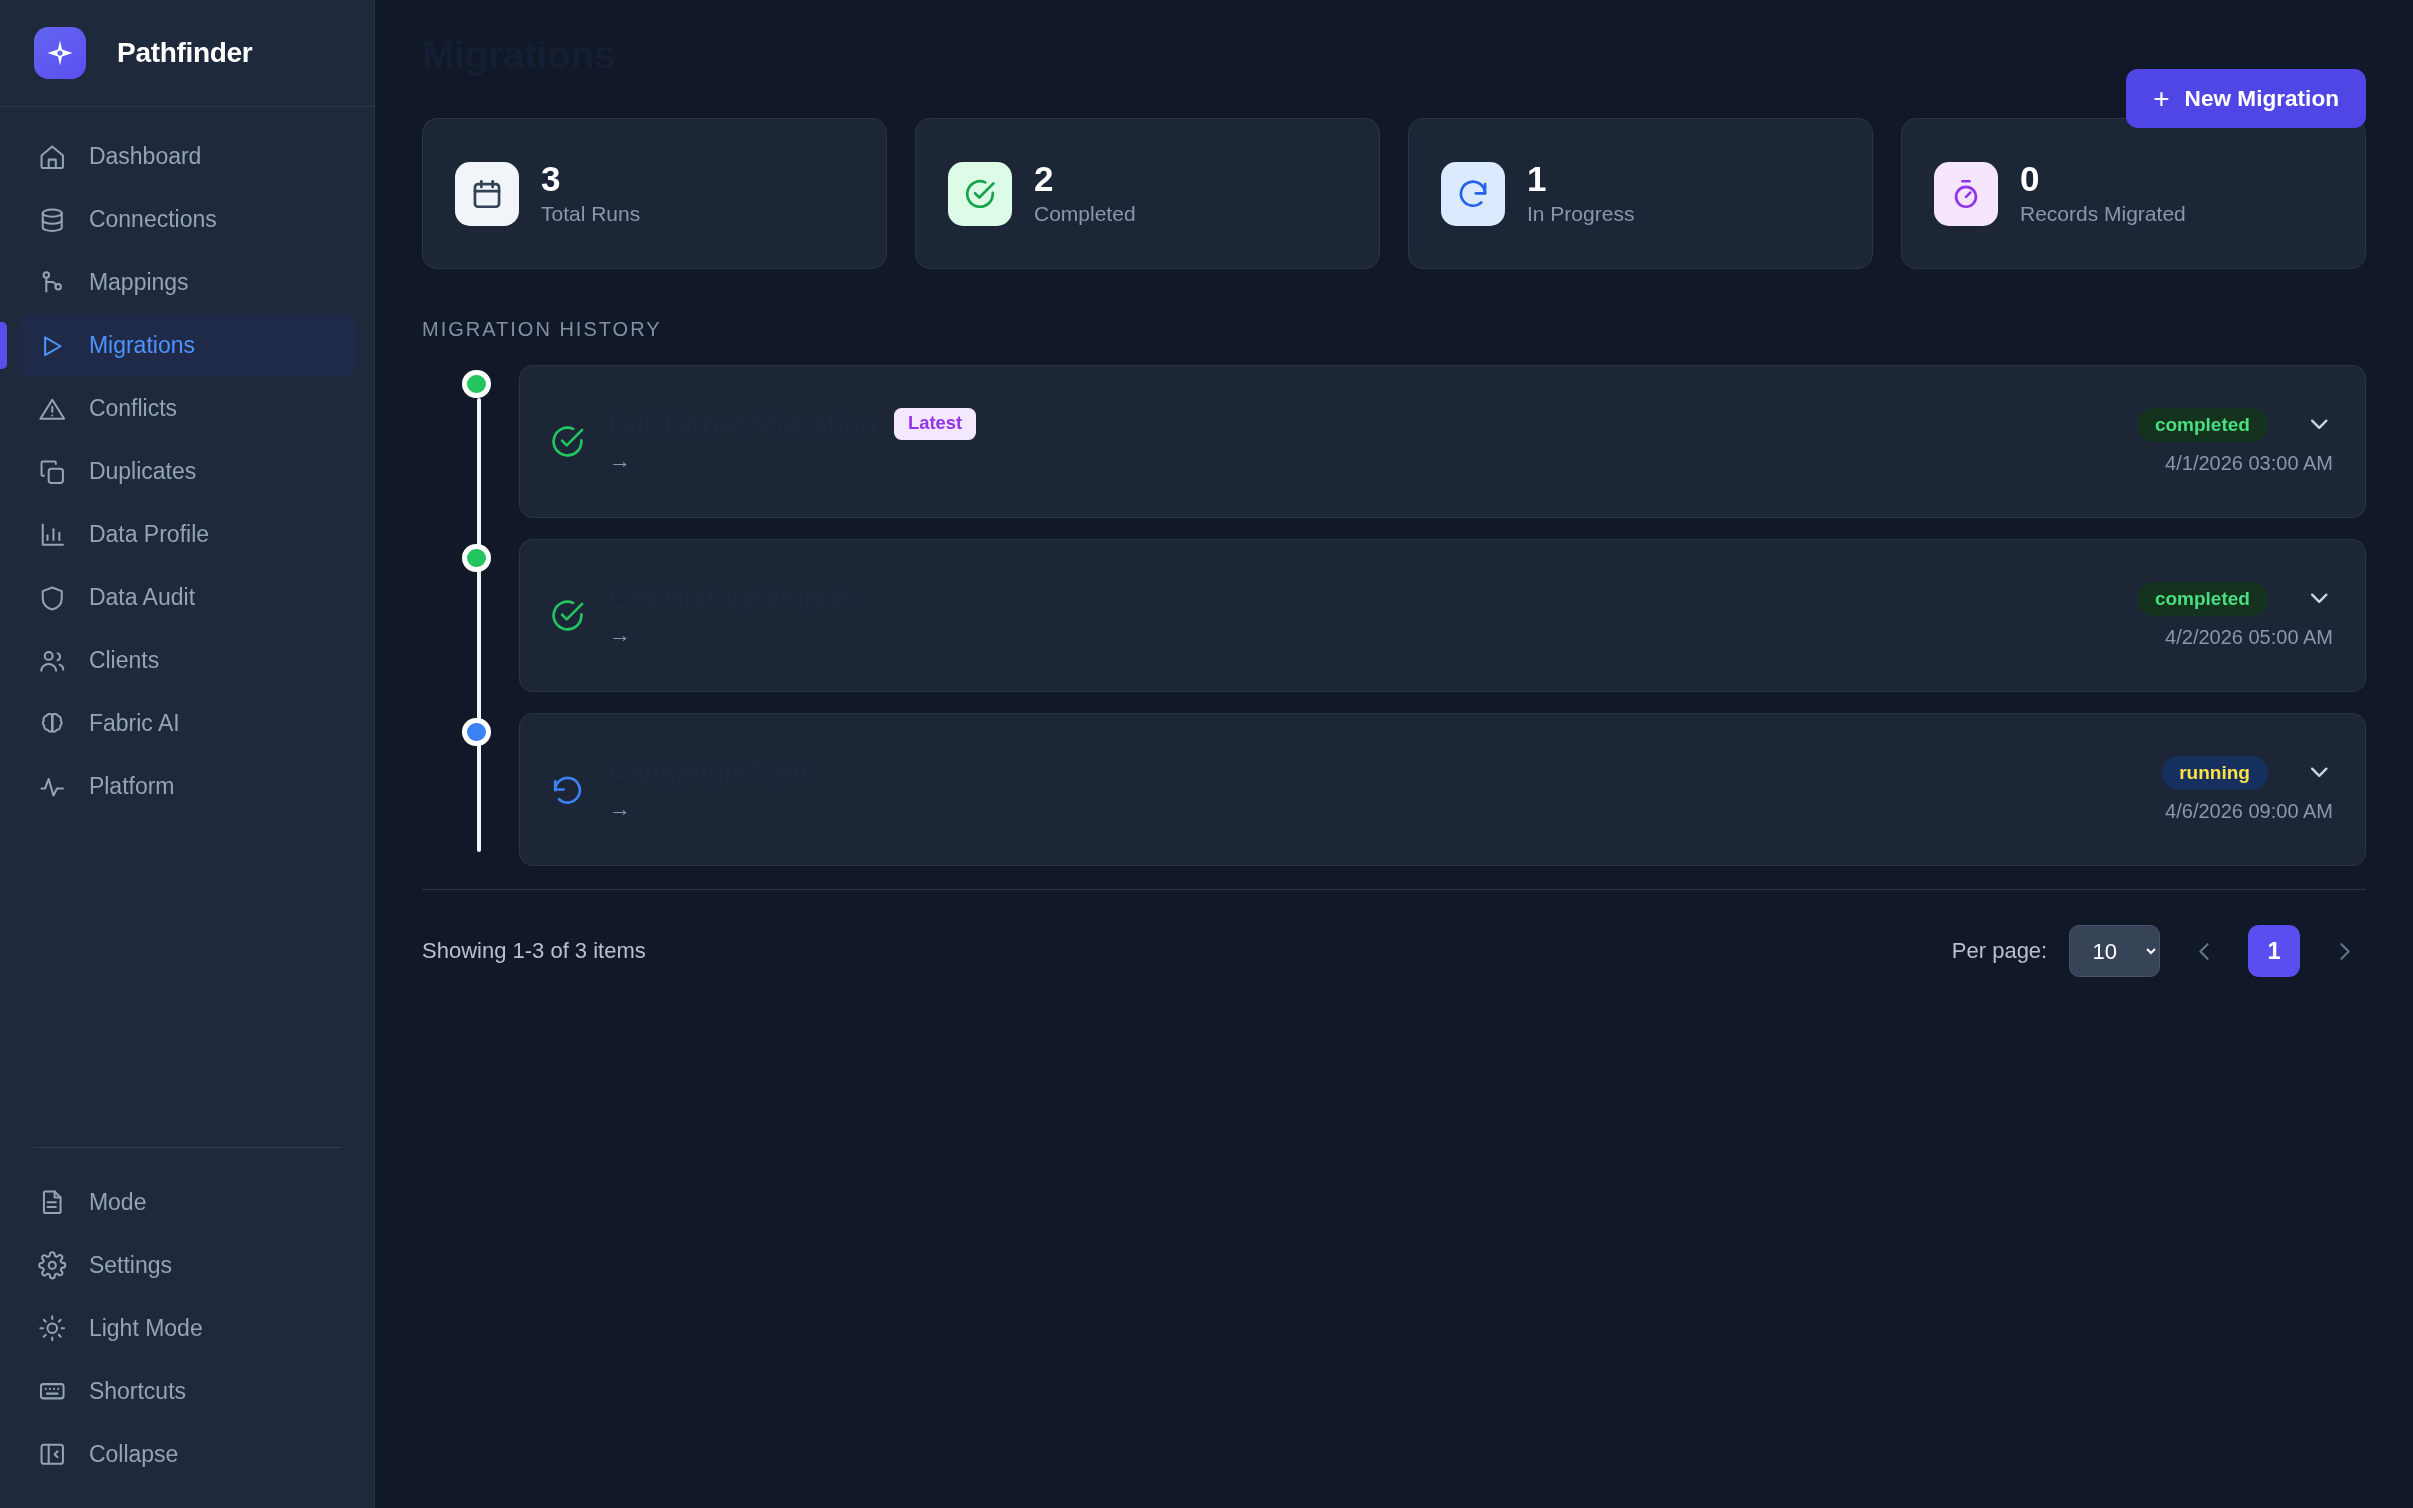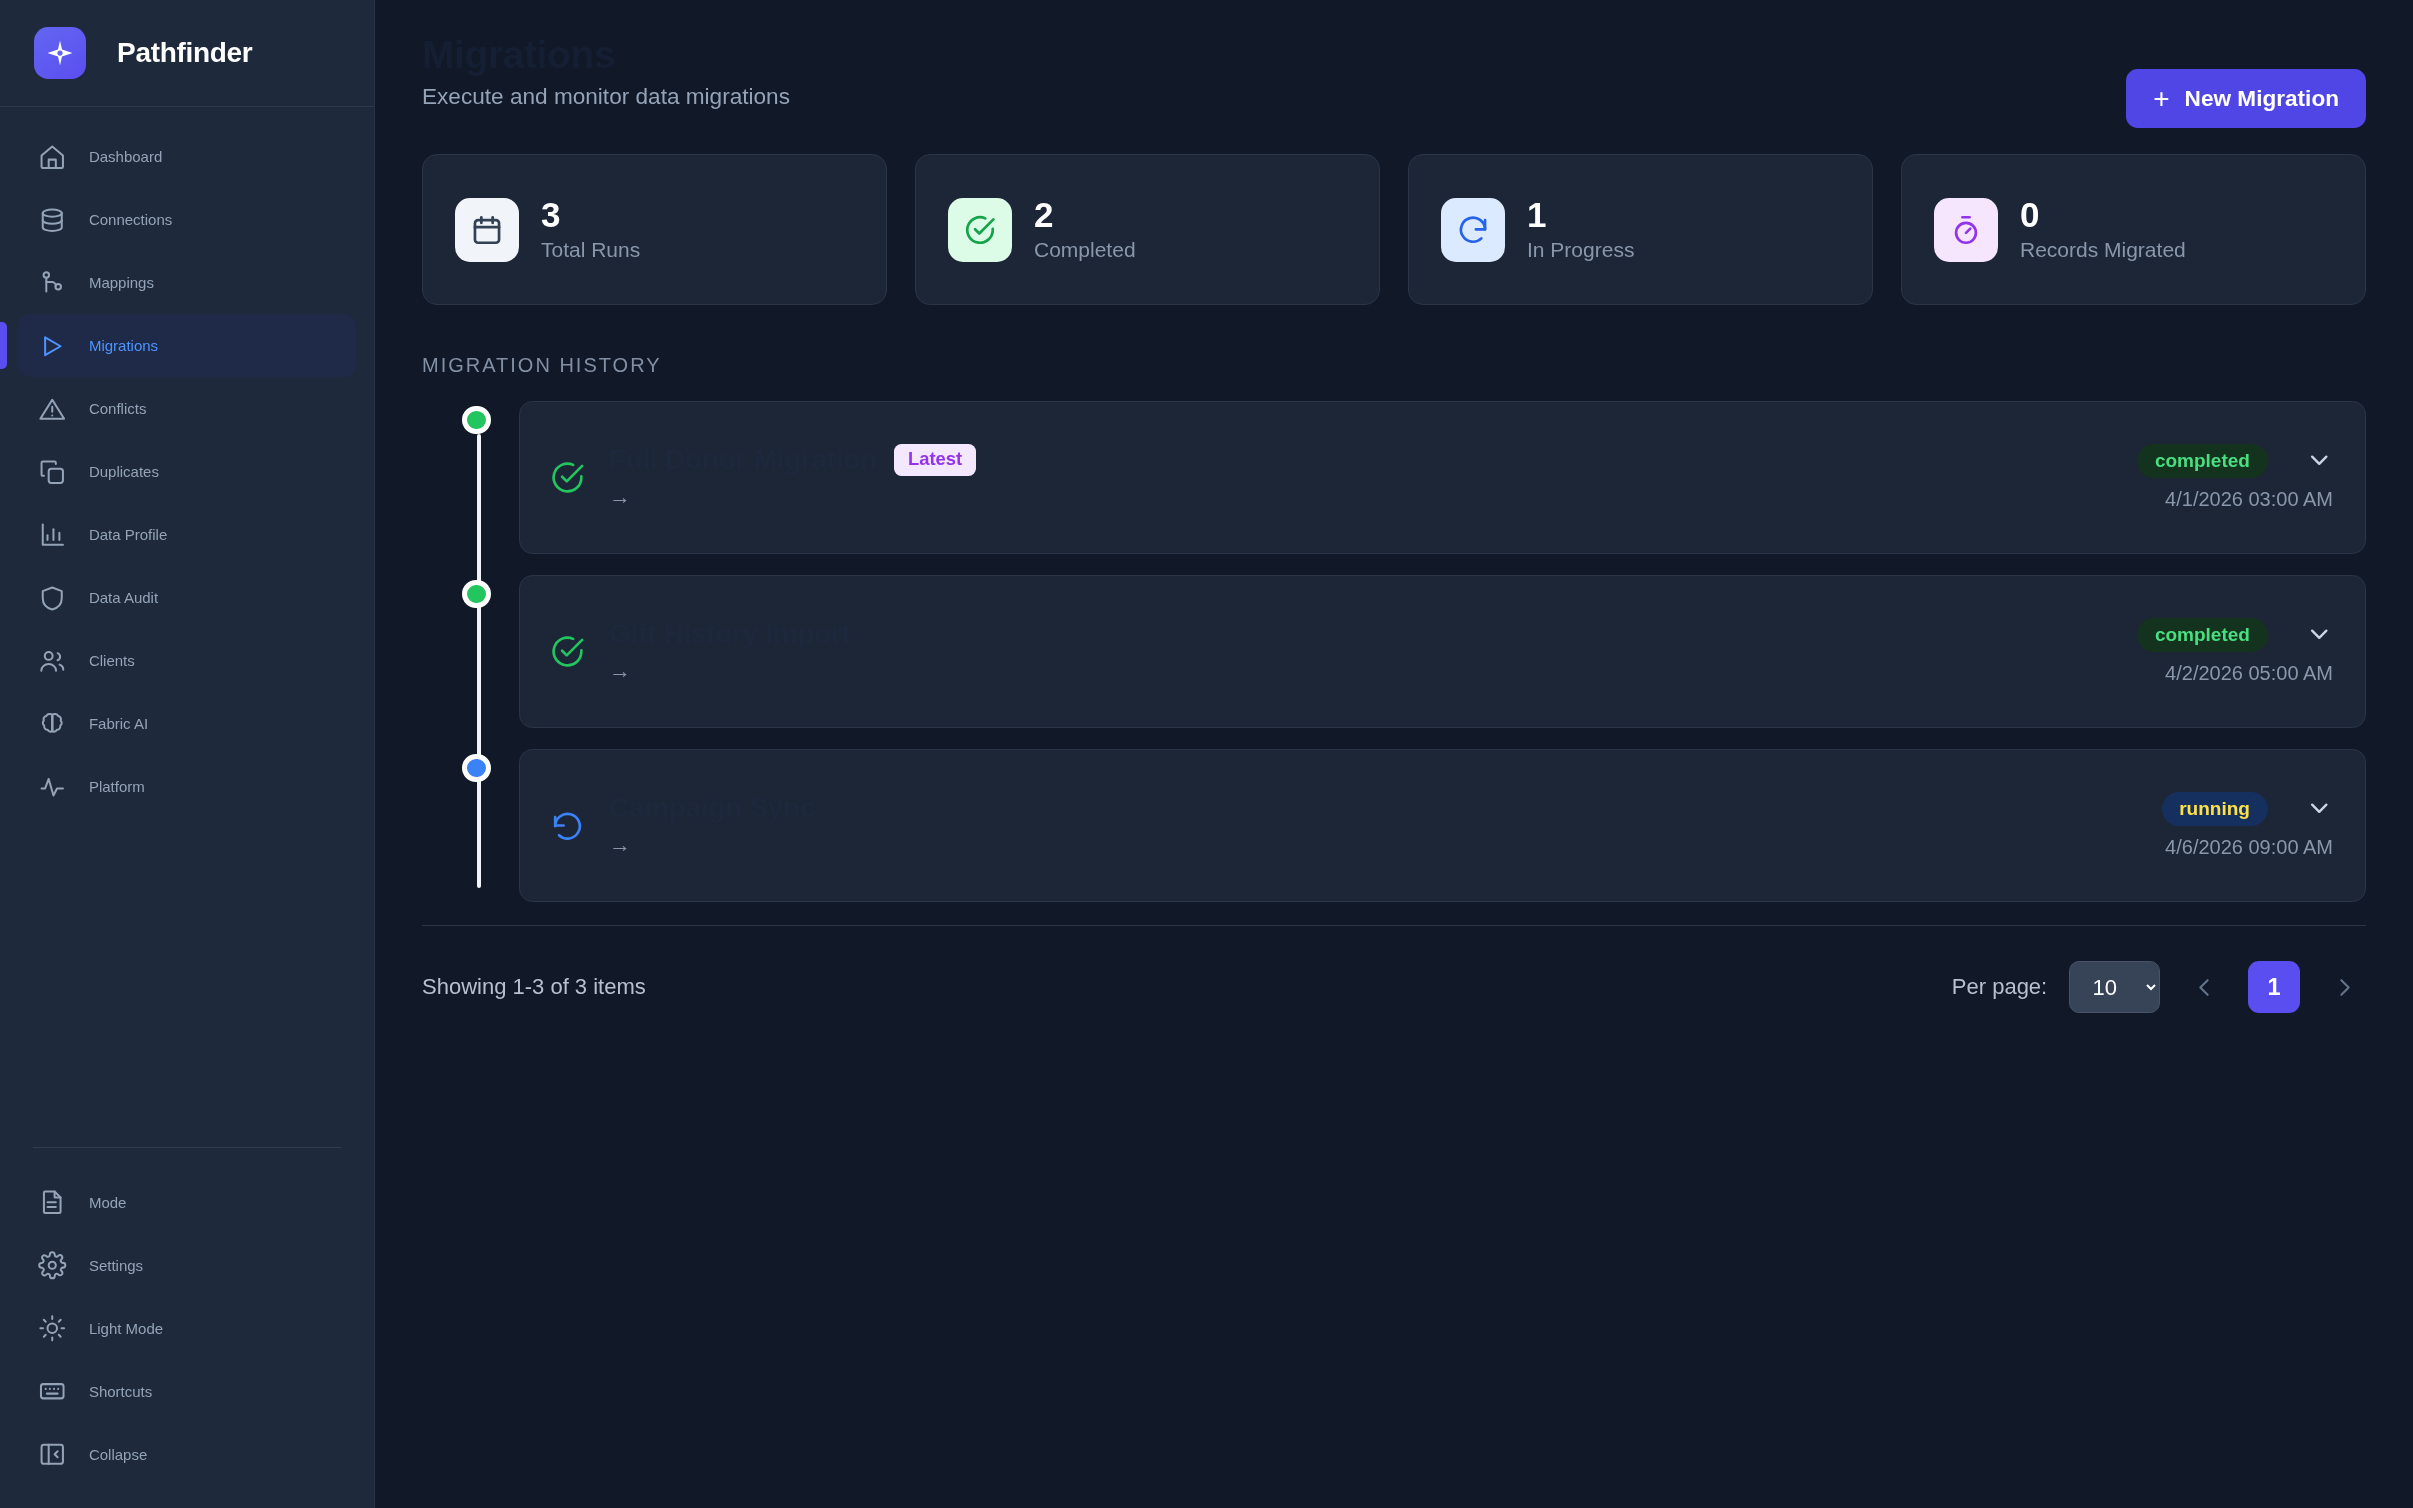--- a/index.html
+++ b/index.html
@@ -32,21 +32,21 @@
     flex: 0 0 52px;
   }
   .brand-name {
     color: #ffffff; font-size: 28px; font-weight: bold; letter-spacing: -0.3px;
   }
   .nav { padding: 18.4px 18.4px 0 18.4px; flex: 1 1 auto; }
   .nav-item {
     display: flex; align-items: center; gap: 22px;
     height: 63px; padding: 0 20px;
     border-radius: 11.7px; cursor: pointer; position: relative;
-    color: #94a3b8; font-size: 15px;
+    color: #94a3b8; font-size: 23px;
   }
   .nav-item .ico { width: 28.5px; height: 28.5px; flex: 0 0 28.5px; display:flex; align-items:center; justify-content:center; }
   .nav-item .ico svg { width: 28.5px; height: 28.5px; display: block; }
   .nav-item.active {
     background: #1e2a47;
     color: #4d94ff;
   }
   .nav-item.active::before {
     content: ""; position: absolute; left: -18.4px; top: 7.5px;
     width: 6.7px; height: 47px; border-radius: 0 5px 5px 0;
@@ -374,21 +374,20 @@
           </span>
         <span>Collapse</span>
       </div>
     </div>
   </aside>
 
   <main class="main">
 
     <div class="page-head">
       <div class="page-title">Migrations</div>
-      <div class="page-sub">Execute and monitor data migrations</div>
       <button class="new-btn">
         <span class="plus">+</span>
         <span>New Migration</span>
       </button>
     </div>
 
     <section class="stats">
       <div class="stat-card">
         <div class="stat-ico" style="background:#f1f5f9;color:#334155">
           <svg viewBox="0 0 24 24" fill="none" stroke="currentColor" stroke-width="1.9" stroke-linecap="round" stroke-linejoin="round">

